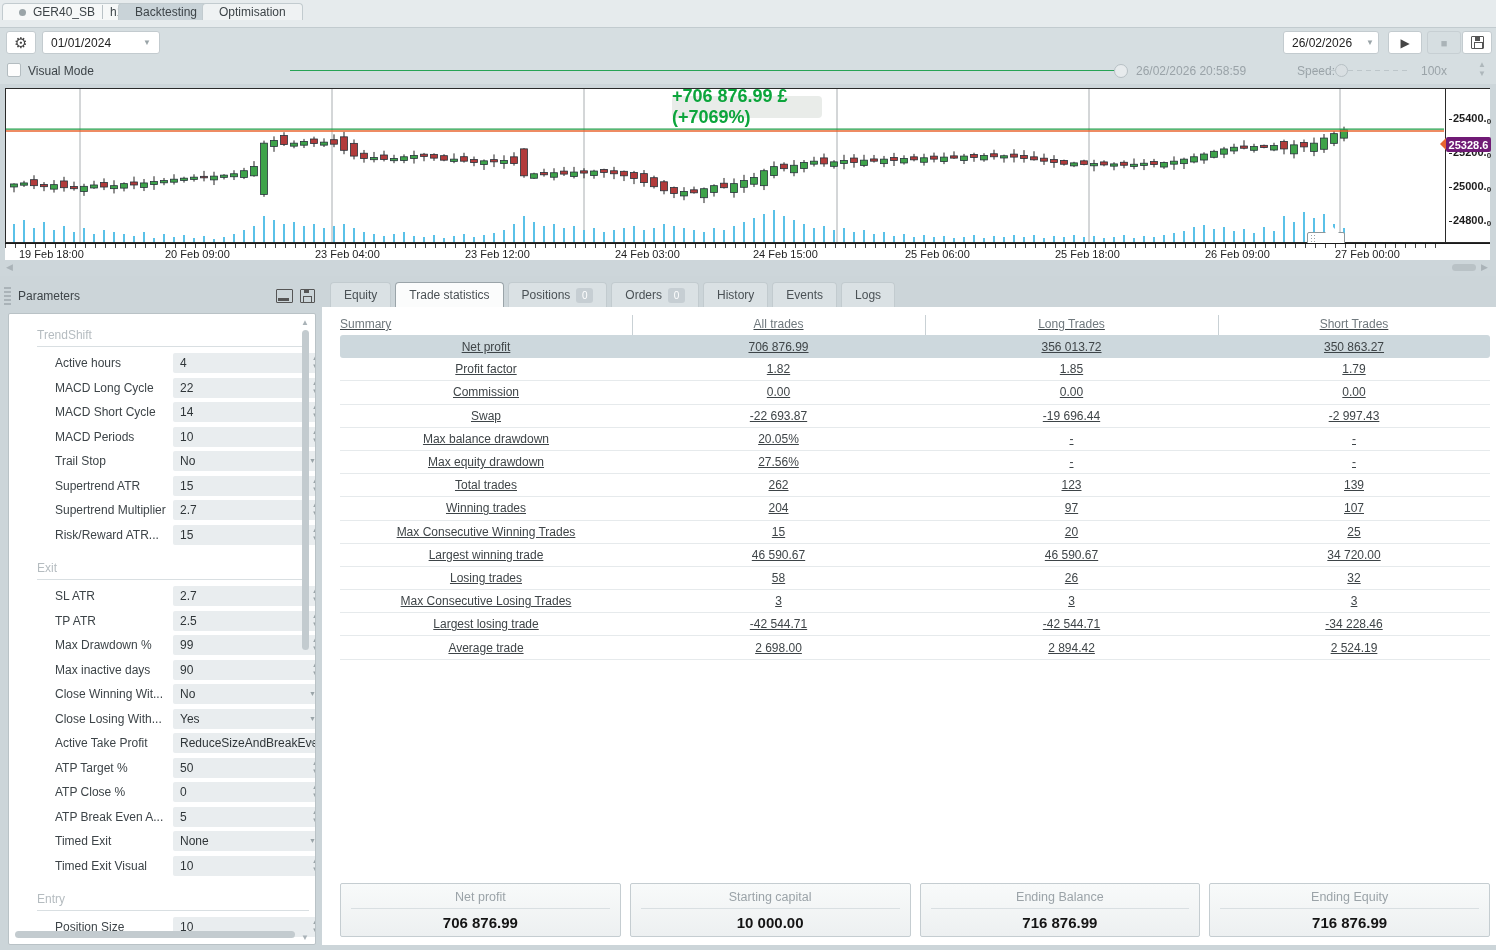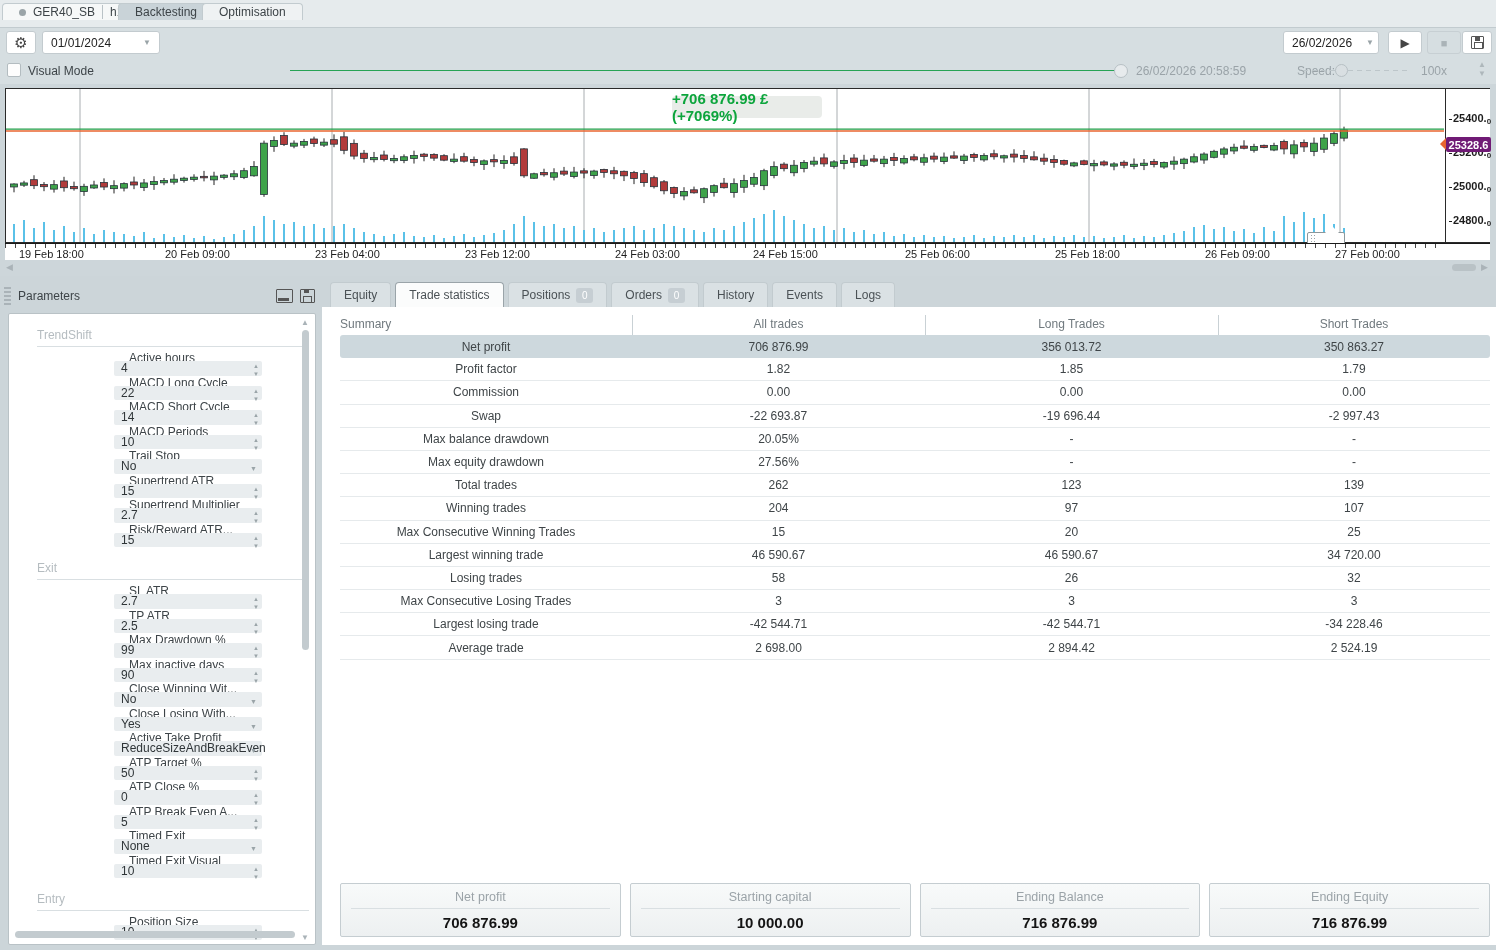--- a/index.html
+++ b/index.html
@@ -49,21 +49,21 @@
 
   
   .chartwrap { position:absolute; left:0; top:84px; width:1496px; height:192px; background:#cdd6da; }
   .plot { position:absolute; left:5px; top:4px; width:1440px; height:155px; background:#fff; border:1px solid #2a2a2a; border-right:none; }
   .axiscol { position:absolute; left:1445px; top:4px; width:45px; height:155px; background:#fff; border-left:1px solid #2a2a2a; border-top:1px solid #2a2a2a; border-bottom:1px solid #2a2a2a; }
   .ytick { position:absolute; left:3px; font-size:11px; font-weight:700; color:#1d1d1d; white-space:nowrap; }
   .ytick:before { content:""; display:inline-block; width:3px; height:1px; background:#1d1d1d; vertical-align:middle; margin-right:1px; }
   .pip { font-size:8px; vertical-align:-2px; }
   .pricebadge { position:absolute; left:0; height:15px; width:45px; background:#e8652f; color:#fff; font-size:11px; font-weight:700; display:flex; align-items:center; justify-content:center; border-radius:2px; }
   .pricebadge:before { content:""; position:absolute; left:-6px; top:1px; border:6.5px solid transparent; border-right-color:#e8652f; border-left:none; }
-  .profitbadge { position:absolute; left:666px; top:7px; width:150px; height:22px; background:#e9ece9; border-radius:4px; color:#0ca53c; font-weight:700; font-size:15px; display:flex; align-items:center; justify-content:center; }
+  .profitbadge { position:absolute; left:666px; top:7px; width:150px; height:22px; background:#e9ece9; border-radius:4px; color:#0ca53c; font-weight:700; font-size:18px; display:flex; align-items:center; justify-content:center; }
   .xaxis { position:absolute; left:5px; top:159px; width:1485px; height:17px; background:#fff; border-top:1px solid #1a1a1a; }
   .xaxis .ticks { position:absolute; left:0; top:0; width:1440px; height:4px; background:repeating-linear-gradient(90deg,#444 0 1px,transparent 1px 10px); }
   .xlab { position:absolute; top:4px; font-size:11px; color:#1d1d1d; white-space:nowrap; }
   .scrollstrip { position:absolute; left:0; top:176px; width:1496px; height:16px; background:#cdd6da; color:#aab3b8; }
   .scrollstrip .larr { position:absolute; left:6px; top:2px; font-size:9px; }
   .scrollstrip .thumb { position:absolute; left:1452px; top:4px; width:24px; height:7px; border-radius:4px; background:#b9c2c6; }
   .scrollstrip .rarr { position:absolute; left:1481px; top:2px; font-size:9px; }
   .flagmark { position:absolute; left:1301px; top:143px; width:38px; height:15px; background:#fff; border:1px solid #8d979b; border-radius:2px; }
   .flagmark:before { content:""; position:absolute; left:17px; top:-7px; border:7px solid transparent; border-bottom:7px solid #fff; border-top:none; }
   .flagmark:after { content:""; position:absolute; left:3px; top:2px; width:4px; height:10px; background:repeating-linear-gradient(#9aa4a8 0 1px,transparent 1px 3px),repeating-linear-gradient(#9aa4a8 0 1px,transparent 1px 3px); background-size:1px 100%,1px 100%; background-position:0 0,3px 0; background-repeat:no-repeat; }
@@ -81,35 +81,35 @@
   .hicon.save2 { left:300px; width:15px; height:14px; }
   .hicon.save2:before { content:""; position:absolute; left:3px; top:-1px; width:5px; height:4px; background:#555; }
   .hicon.save2:after { content:""; position:absolute; left:2px; bottom:0; width:7px; height:5px; border:1.5px solid #555; border-bottom:none; }
   .lcard { position:absolute; left:8px; top:37px; width:308px; height:632px; background:#fff; border:1px solid #b9c2c6; border-radius:2px; overflow:hidden; }
   .pscroll { position:absolute; right:4px; top:4px; width:10px; height:624px; }
   .pscroll .up { position:absolute; top:0; left:0; color:#aab3b8; font-size:8px; }
   .pscroll .dn { position:absolute; bottom:0; left:0; color:#aab3b8; font-size:8px; }
   .pscroll .vthumb { position:absolute; left:1px; top:12px; width:7px; height:320px; border-radius:4px; background:#c3cbcf; }
   .hscroll { position:absolute; left:6px; bottom:6px; width:280px; height:7px; border-radius:4px; background:#c3cbcf; }
   .psection { margin:14px 12px 4px 12px; color:#b5bcc0; border-bottom:1px solid #d9dfe2; padding-bottom:4px; }
-  .prow { position:relative; height:24.5px; display:flex; align-items:center; padding-left:30px;flex-direction:column; }
+  .prow { position:relative; height:24.5px; display:flex; align-items:center; padding-left:30px; }
   .plab { width:118px; color:#3d4448; white-space:nowrap; overflow:hidden; }
   .pinput { position:relative; width:148px; height:20px; background:#e9edef; border-radius:2px; display:flex; align-items:center; padding:0 14px 0 7px; color:#2f3538; }
   .pinput .sp { position:absolute; right:3px; top:1px; color:#9aa4a8; font-size:6px; line-height:8px; text-align:center; }
   .pinput .dd { position:absolute; right:5px; top:6px; color:#9aa4a8; font-size:7px; }
   .params-list { position:absolute; left:16px; top:0; width:296px; }
 
   
   .rpanel { position:absolute; left:322px; top:0; width:1174px; height:674px; }
   .rtabs { position:absolute; left:8px; top:6px; height:25px; display:flex; gap:4px; }
   .rtab { height:25px; display:flex; align-items:center; gap:6px; padding:0 13px; border:1px solid #c2cbcf; border-bottom:none; border-radius:4px 4px 0 0; background:#dae1e4; color:#4a5155; }
   .rtab.active { background:#fbfcfc; border-color:#9aa4a9; }
   .badge { min-width:17px; height:15px; background:#c6ced3; color:#fff; border-radius:3px; font-size:10px; display:flex; align-items:center; justify-content:center; padding:0 3px; }
   .rcontent { position:absolute; left:0; top:31px; width:1174px; height:638px; background:#fff; }
-  .stable { position:absolute; left:18px; top:6px; width:1150px; }
+  .stable { position:absolute; left:18px; top:6px; width:1150px;text-decoration:underline; }
   .thead { display:grid; grid-template-columns:292px 293px 293px 272px; height:22px; align-items:center; color:#70797e; }
   .thead .hc { text-align:center; position:relative; }
   .thead .hc:before { content:""; position:absolute; left:0; top:-2px; height:20px; width:1px; background:#c9d1d5; }
   .trow { display:grid; grid-template-columns:292px 293px 293px 272px; height:23.2px; align-items:center; border-bottom:1px solid #e6eaec; color:#3f4548; }
   .trow div { text-align:center; }
   .trow.hl { background:#cdd8dd; border-radius:3px; border-bottom:none; }
   .boxes { position:absolute; left:18px; bottom:8px; width:1150px; height:54px; display:flex; gap:9px; }
   .sbox { flex:1; border:1px solid #c5cdd1; border-radius:2px; background:linear-gradient(#f8fafa,#edf0f1); padding-top:6px; text-align:center; }
   .sbox .bl { color:#9ba3a8; font-size:12.5px; padding-bottom:4px; margin:0 10px; border-bottom:1px solid #d9dfe2; }
   .sbox .bv { color:#141414; font-size:15px; font-weight:700; padding-top:5px; }

